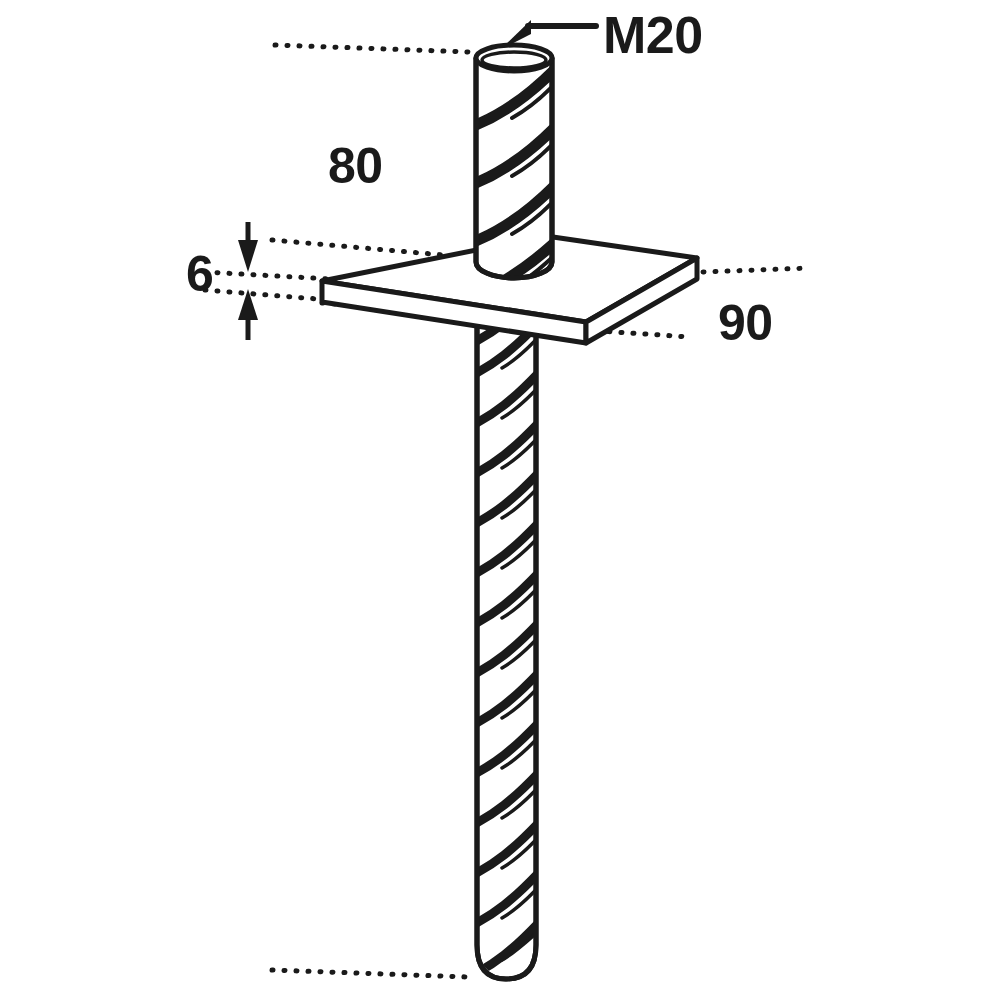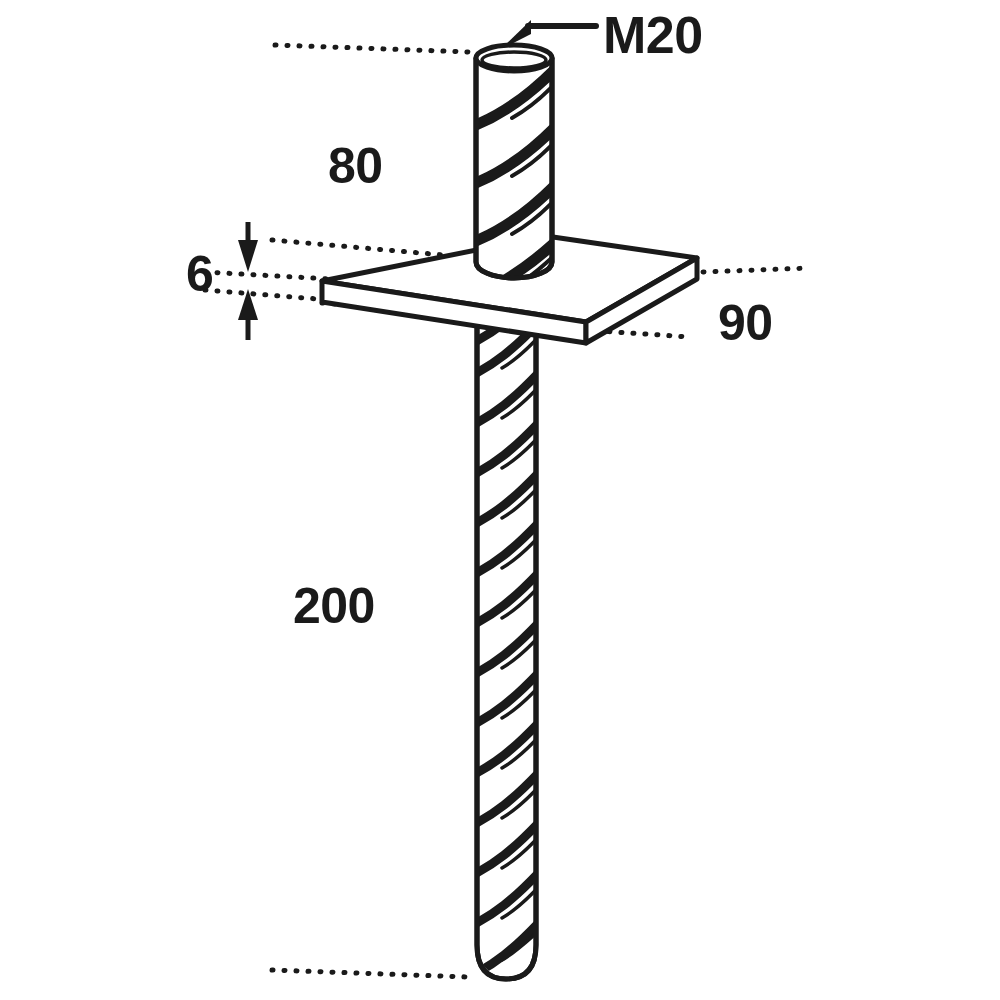--- a/index.html
+++ b/index.html
@@ -177,15 +177,14 @@
   </svg>
 
   <div class="dim-label" id="label-m20">M20</div>
 
   <div class="dim-label" id="label-50">80</div>
 
   <div class="dim-label" id="label-6">6</div>
 
   <div class="dim-label" id="label-90">90</div>
 
-  <div class="dim-label" id="label-200">200</div>
 
 </div>
 
 </body></html>

